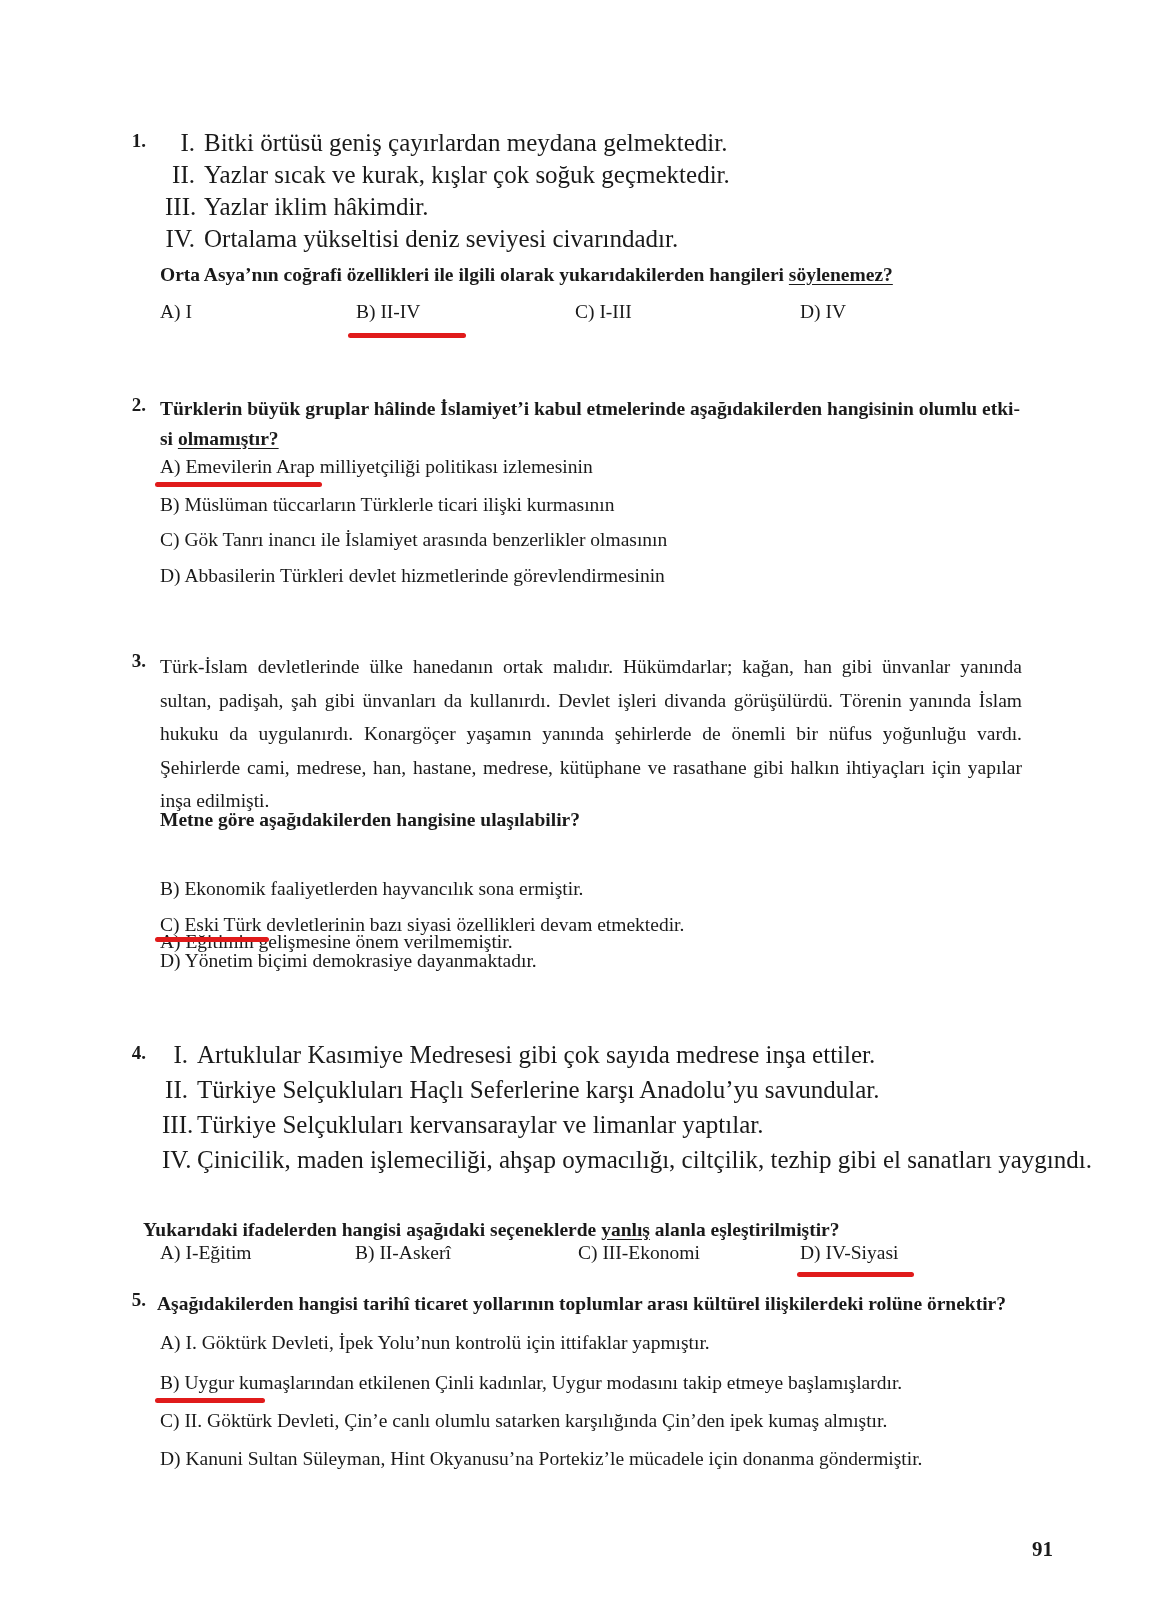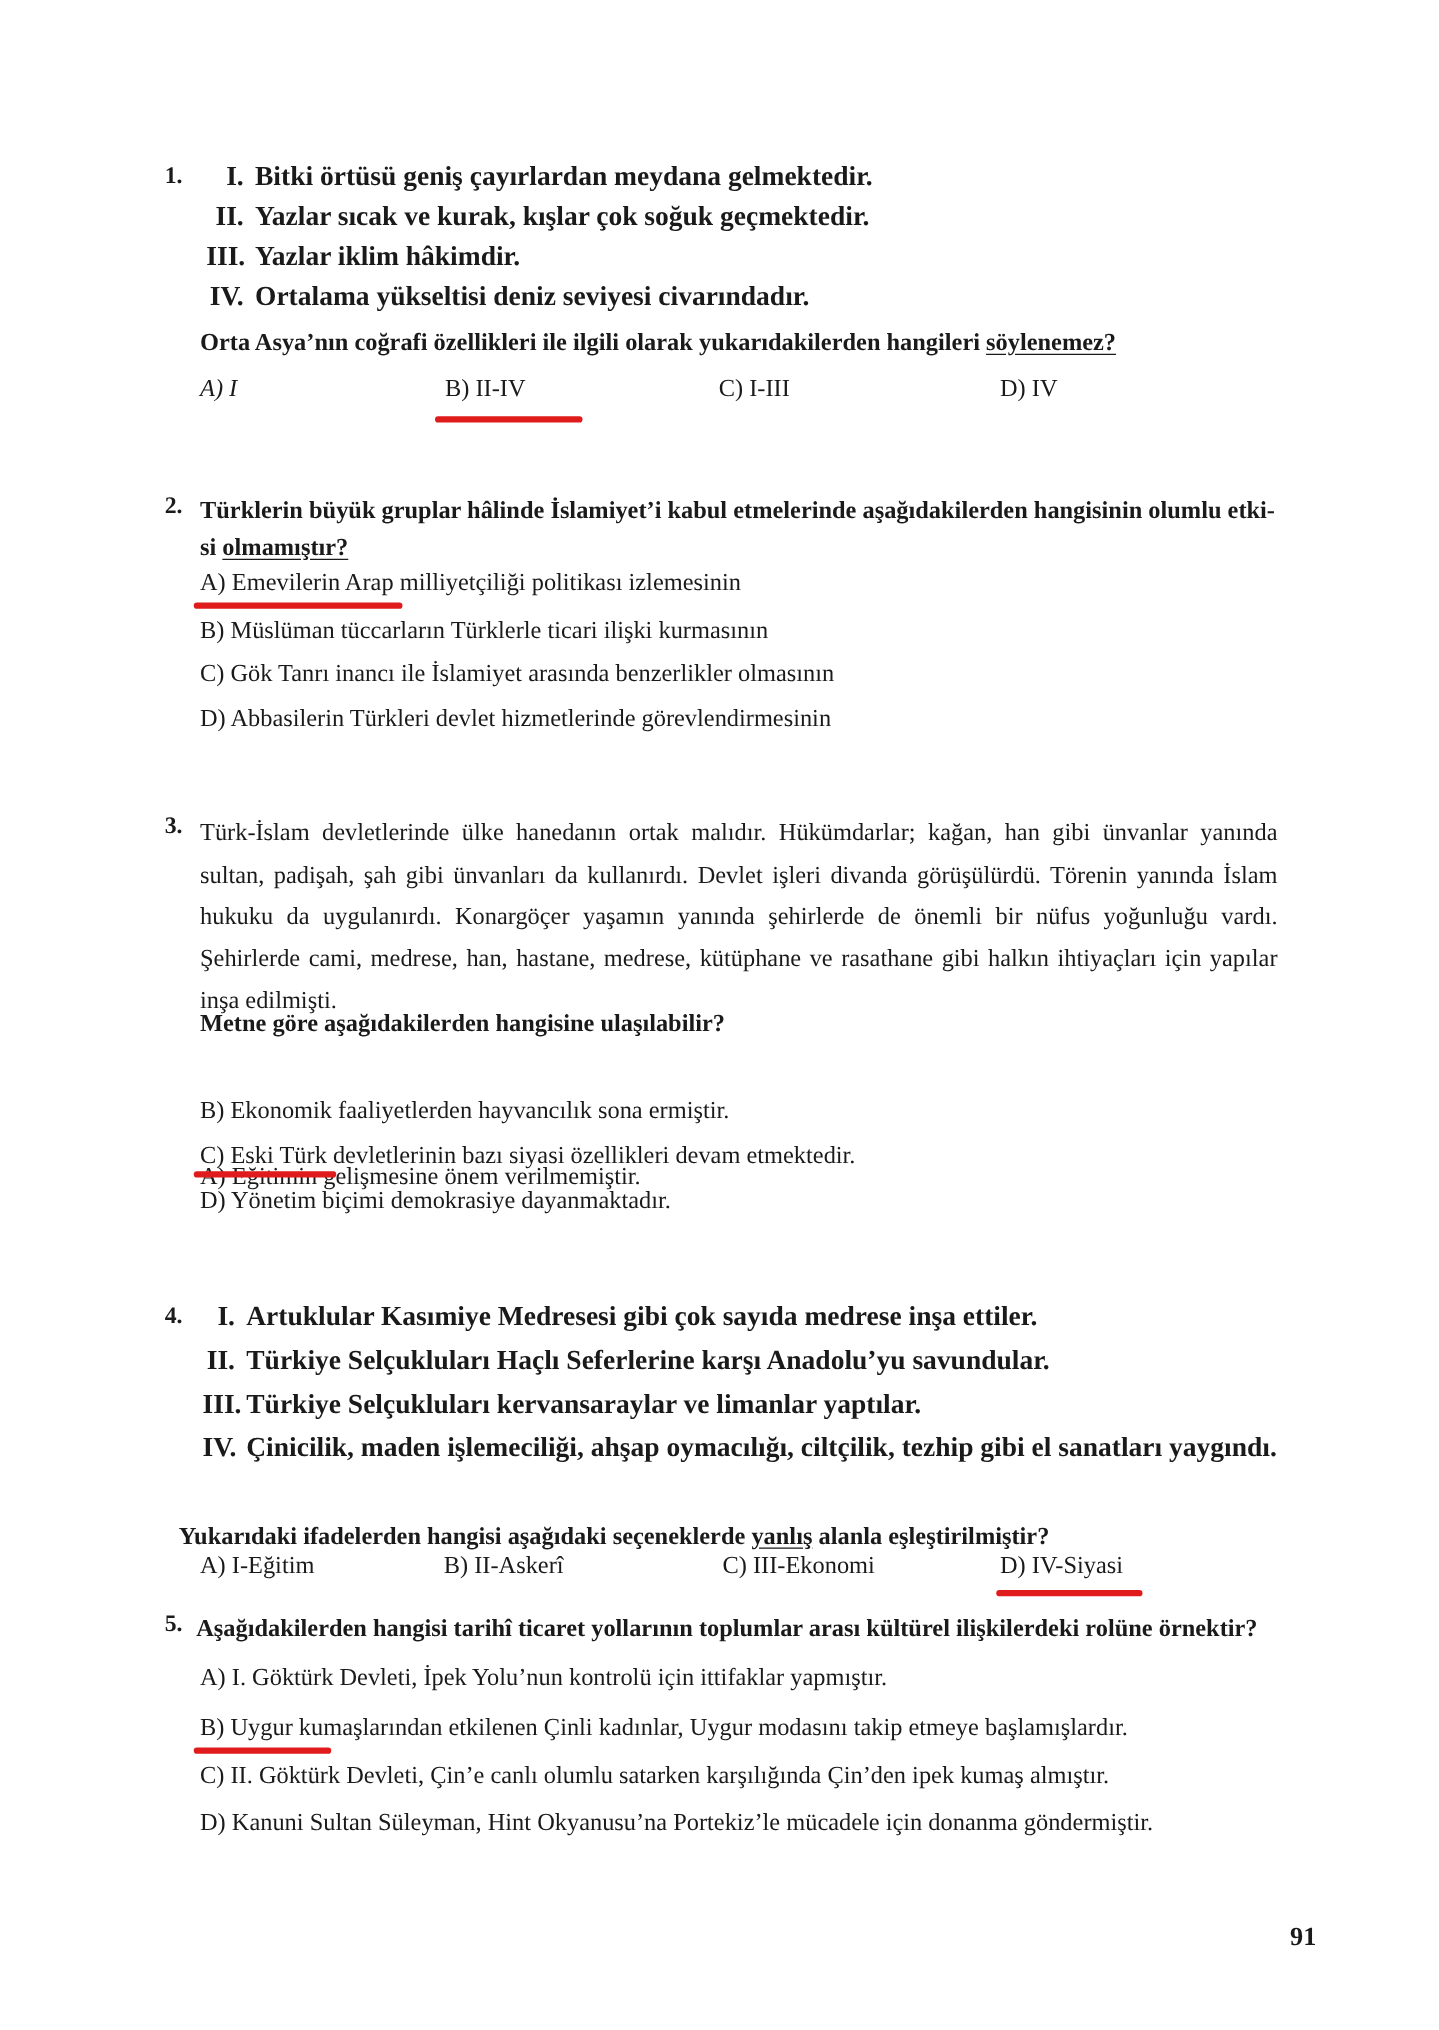--- a/index.html
+++ b/index.html
@@ -41,24 +41,23 @@
 
   .qnum {
     position: absolute;
     font-weight: bold;
     font-size: 19px;
     text-align: right;
   }
 
   .roman-row {
     position: absolute;
-    font-size: 22px;
+    font-size: 25px;
     white-space: nowrap;
     line-height: 1.0;
-    font-weight: bold;
   }
   .roman-row .rn {
     display: inline-block;
     text-align: right;
     margin-right: 9px;
   }
 
   .stem {
     position: absolute;
     font-size: 19.5px;
@@ -127,21 +126,21 @@
     </div>
     <div class="roman-row" style="left:165px; top:226px;">
       <span class="rn" style="width:30px;">IV.</span><span>Ortalama yükseltisi deniz seviyesi civarındadır.</span>
     </div>
 
     <div class="stem" style="left:160px; top:260px;">
       <span>Orta Asya’nın coğrafi özellikleri ile ilgili olarak yukarıdakilerden hangileri </span><span class="uline">söylenemez?</span>
     </div>
 
     <div class="opt-row" style="left:160px; top:301px;">
-      <div class="cell" style="left:0px;font-style:italic;">A) I</div>
+      <div class="cell" style="left:0px;">A) I</div>
       <div class="cell" style="left:196px;">B) II-IV</div>
       <div class="cell" style="left:415px;">C) I-III</div>
       <div class="cell" style="left:640px;">D) IV</div>
     </div>
 
     <div class="marker" style="left: 348px; top: 333px; width: 118px; background: rgb(224, 27, 27);"></div>
   </div>
 
   <div class="q-block">
     <div class="qnum" style="left:120px; top:394px; width:26px;">2.</div>

